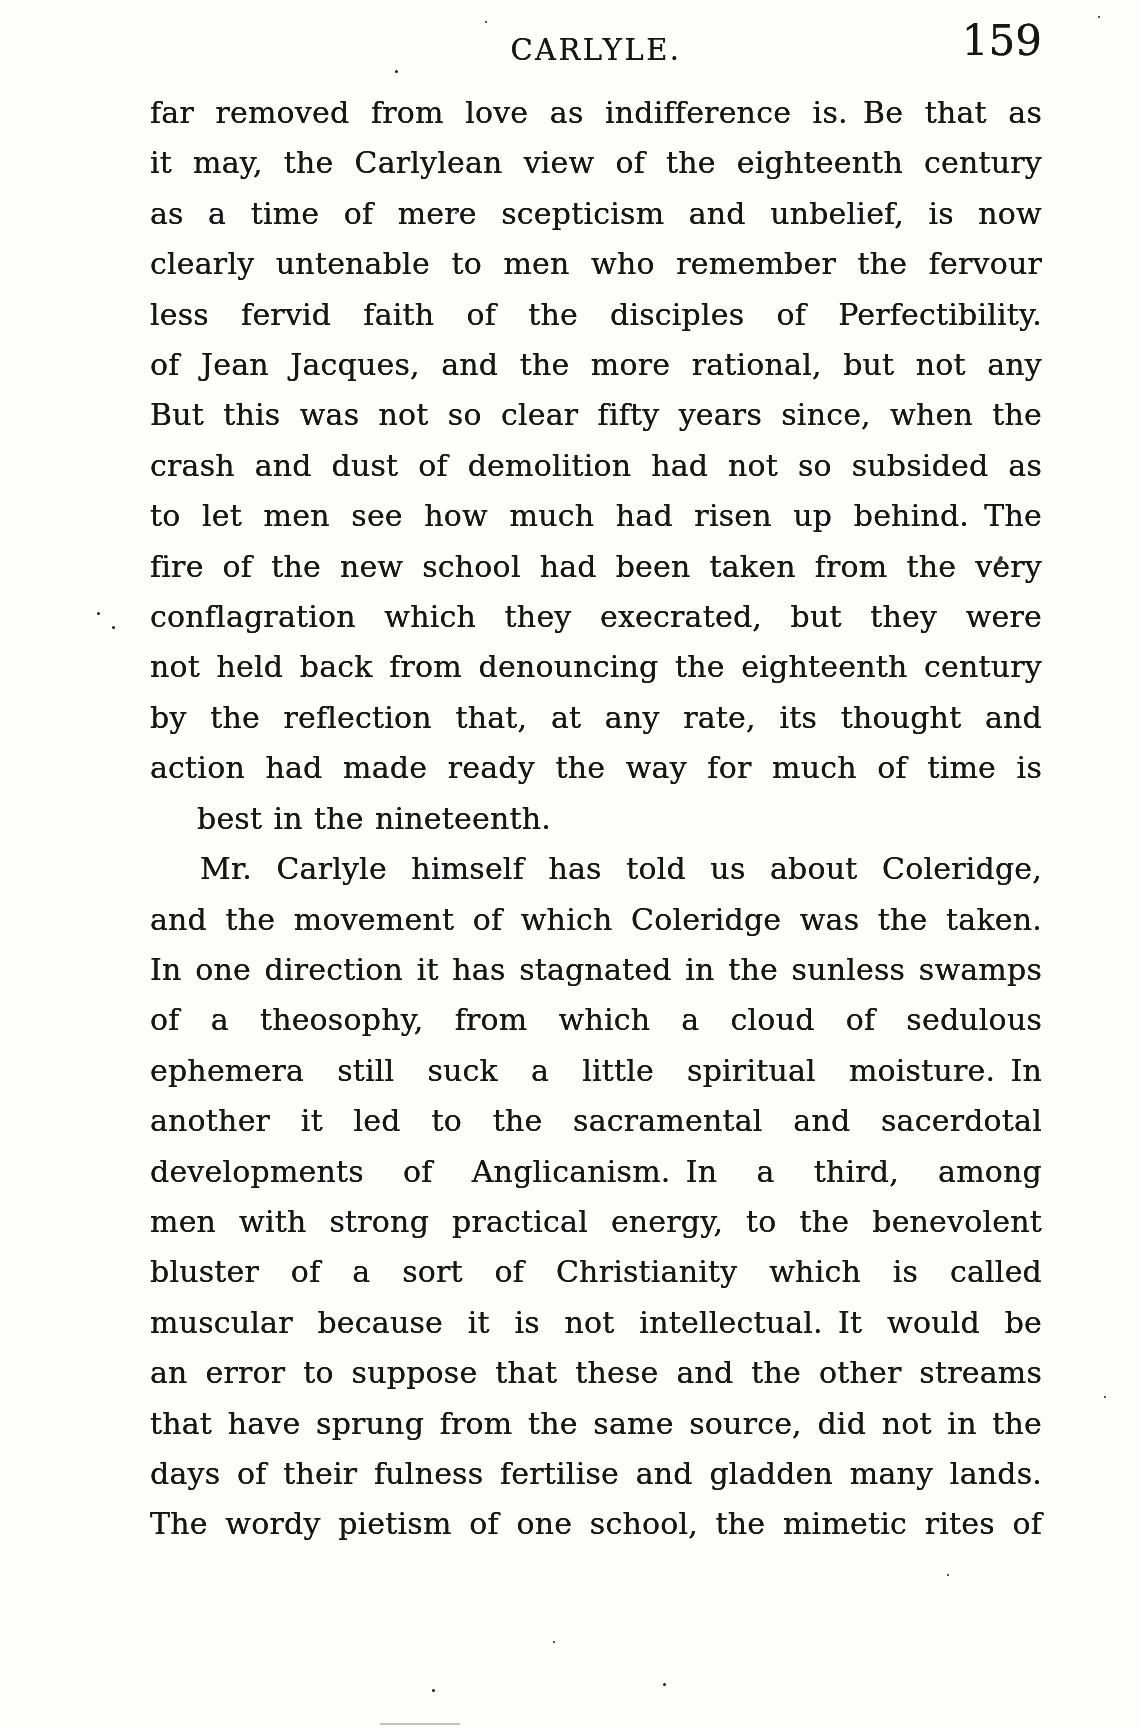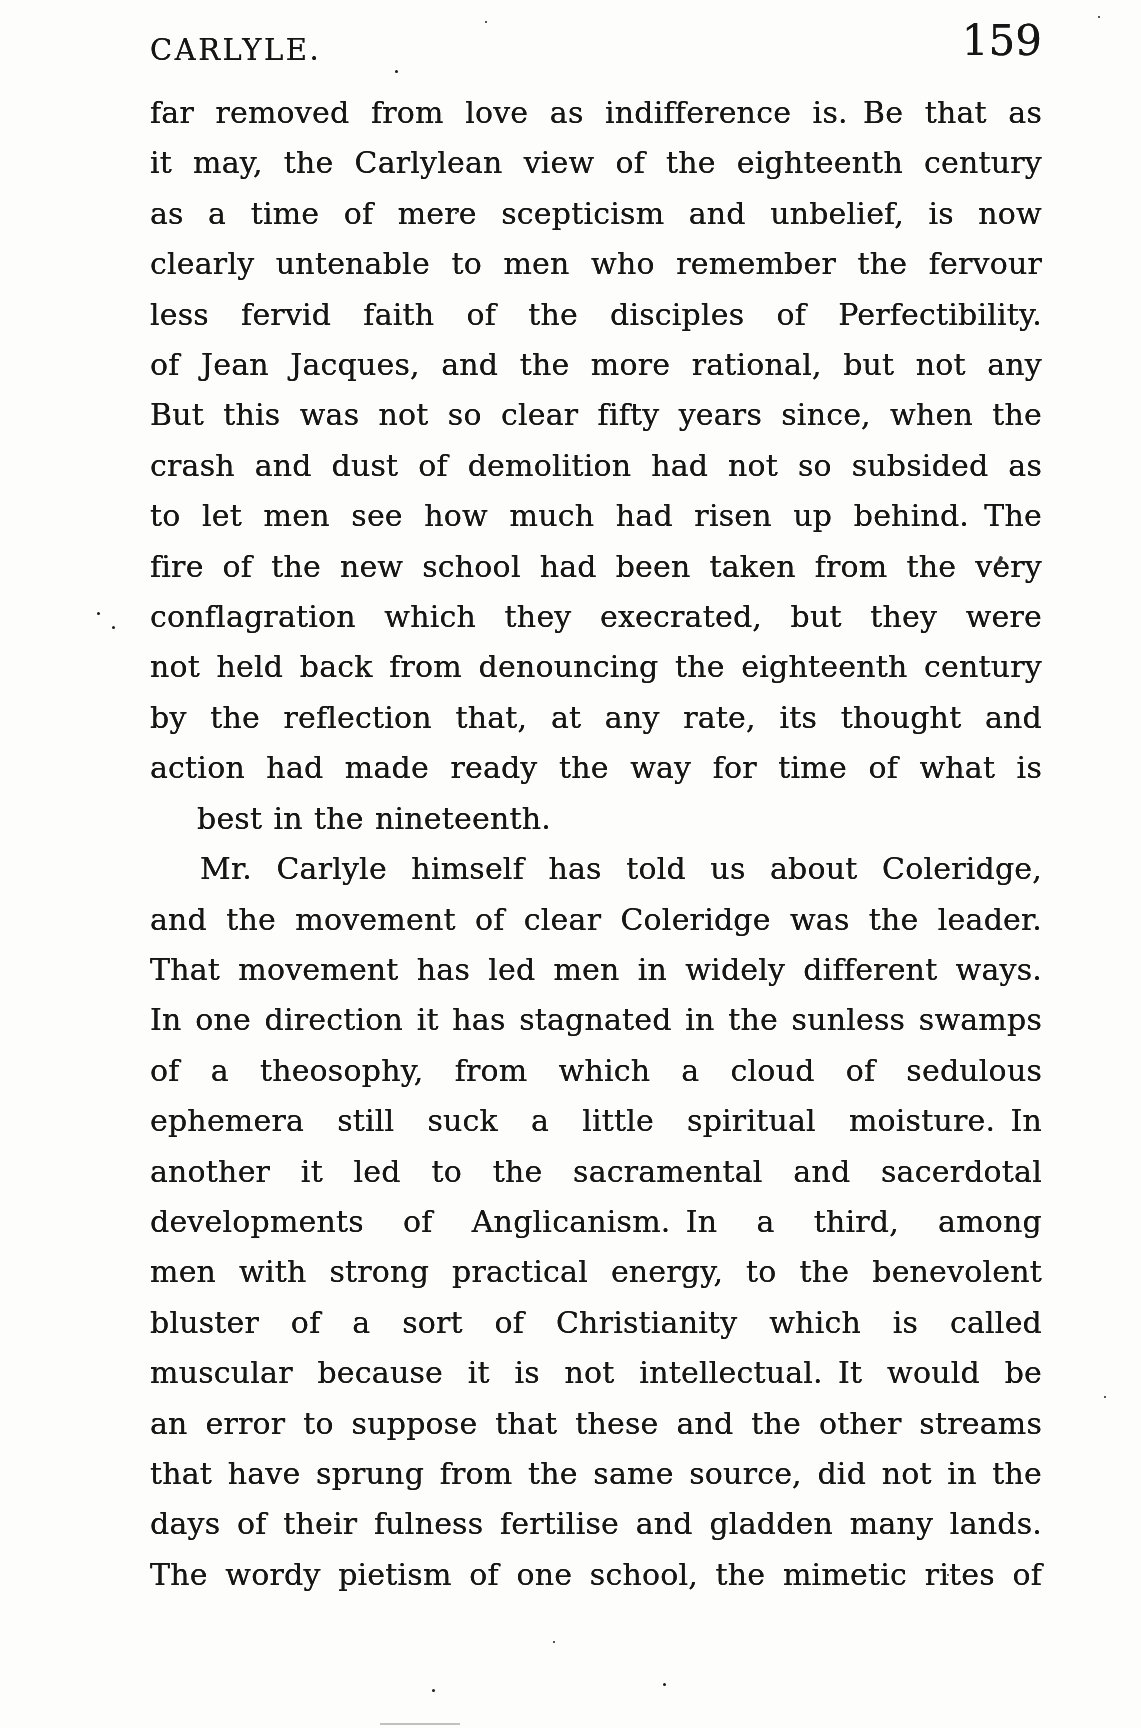--- a/index.html
+++ b/index.html
@@ -21,20 +21,21 @@
     left:150px;
     top:0;
     width:892px;
     height:80px;
   }
   .running-title{
     position:absolute;
     left:0;
     width:100%;
     top:36px;
+    text-align:center;
     font-size:29px;
     line-height:1;
     letter-spacing:2.5px;
     text-shadow:0 0 0.6px var(--ink);
   }
   .page-number{
     position:absolute;
     right:0;
     top:20px;
     font-size:42px;
@@ -93,27 +94,26 @@
         <div class="line">clearly untenable to men who remember the fervour</div>
         <div class="line">less fervid faith of the disciples of Perfectibility.</div>
         <div class="line">of Jean Jacques, and the more rational, but not any</div>
         <div class="line">But this was not so clear fifty years since, when the</div>
         <div class="line">crash and dust of demolition had not so subsided as</div>
         <div class="line">to let men see how much had risen up behind. The</div>
         <div class="line">fire of the new school had been taken from the very</div>
         <div class="line">conflagration which they execrated, but they were</div>
         <div class="line">not held back from denouncing the eighteenth century</div>
         <div class="line">by the reflection that, at any rate, its thought and</div>
-        <div class="line">action had made ready the way for time of what is</div>
+        <div class="line">action had made ready the way for much of time is</div>
         <div class="line para-end">best in the nineteenth.</div>
       </div>
       <div>
         <div class="line indent">Mr. Carlyle himself has told us about Coleridge,</div>
-        <div class="line">and the movement of clear Coleridge was the leader.</div>
-        <div class="line">That movement has led men in widely different ways.</div>
+        <div class="line">and the movement of which Coleridge was the taken.</div>
         <div class="line">In one direction it has stagnated in the sunless swamps</div>
         <div class="line">of a theosophy, from which a cloud of sedulous</div>
         <div class="line">ephemera still suck a little spiritual moisture. In</div>
         <div class="line">another it led to the sacramental and sacerdotal</div>
         <div class="line">developments of Anglicanism. In a third, among</div>
         <div class="line">men with strong practical energy, to the benevolent</div>
         <div class="line">bluster of a sort of Christianity which is called</div>
         <div class="line">muscular because it is not intellectual. It would be</div>
         <div class="line">an error to suppose that these and the other streams</div>
         <div class="line">that have sprung from the same source, did not in the</div>

